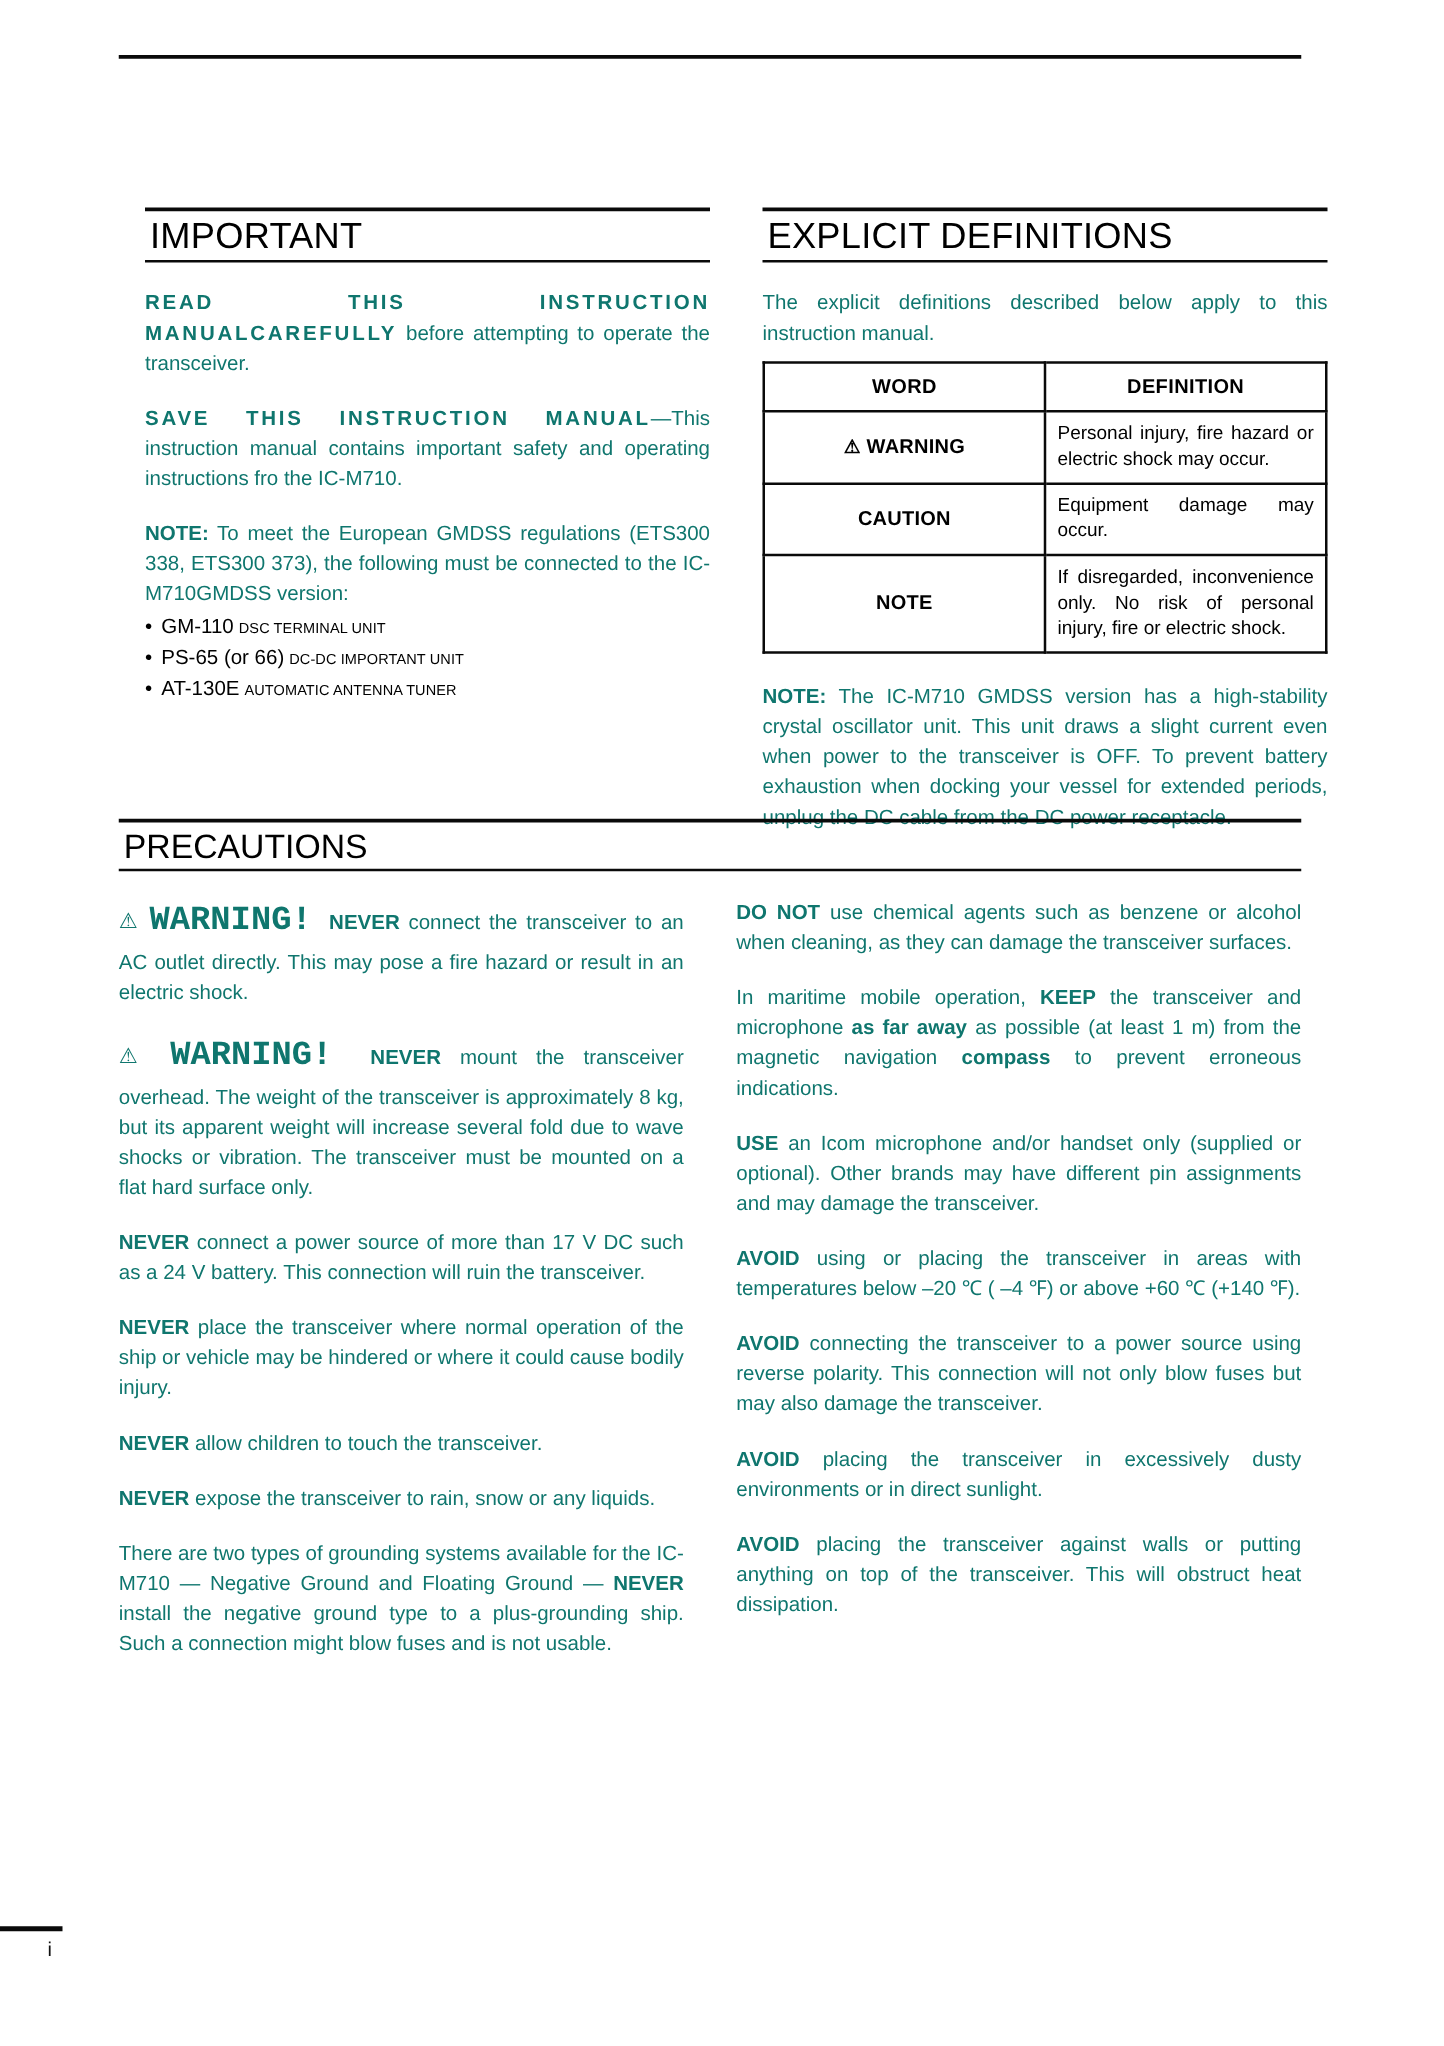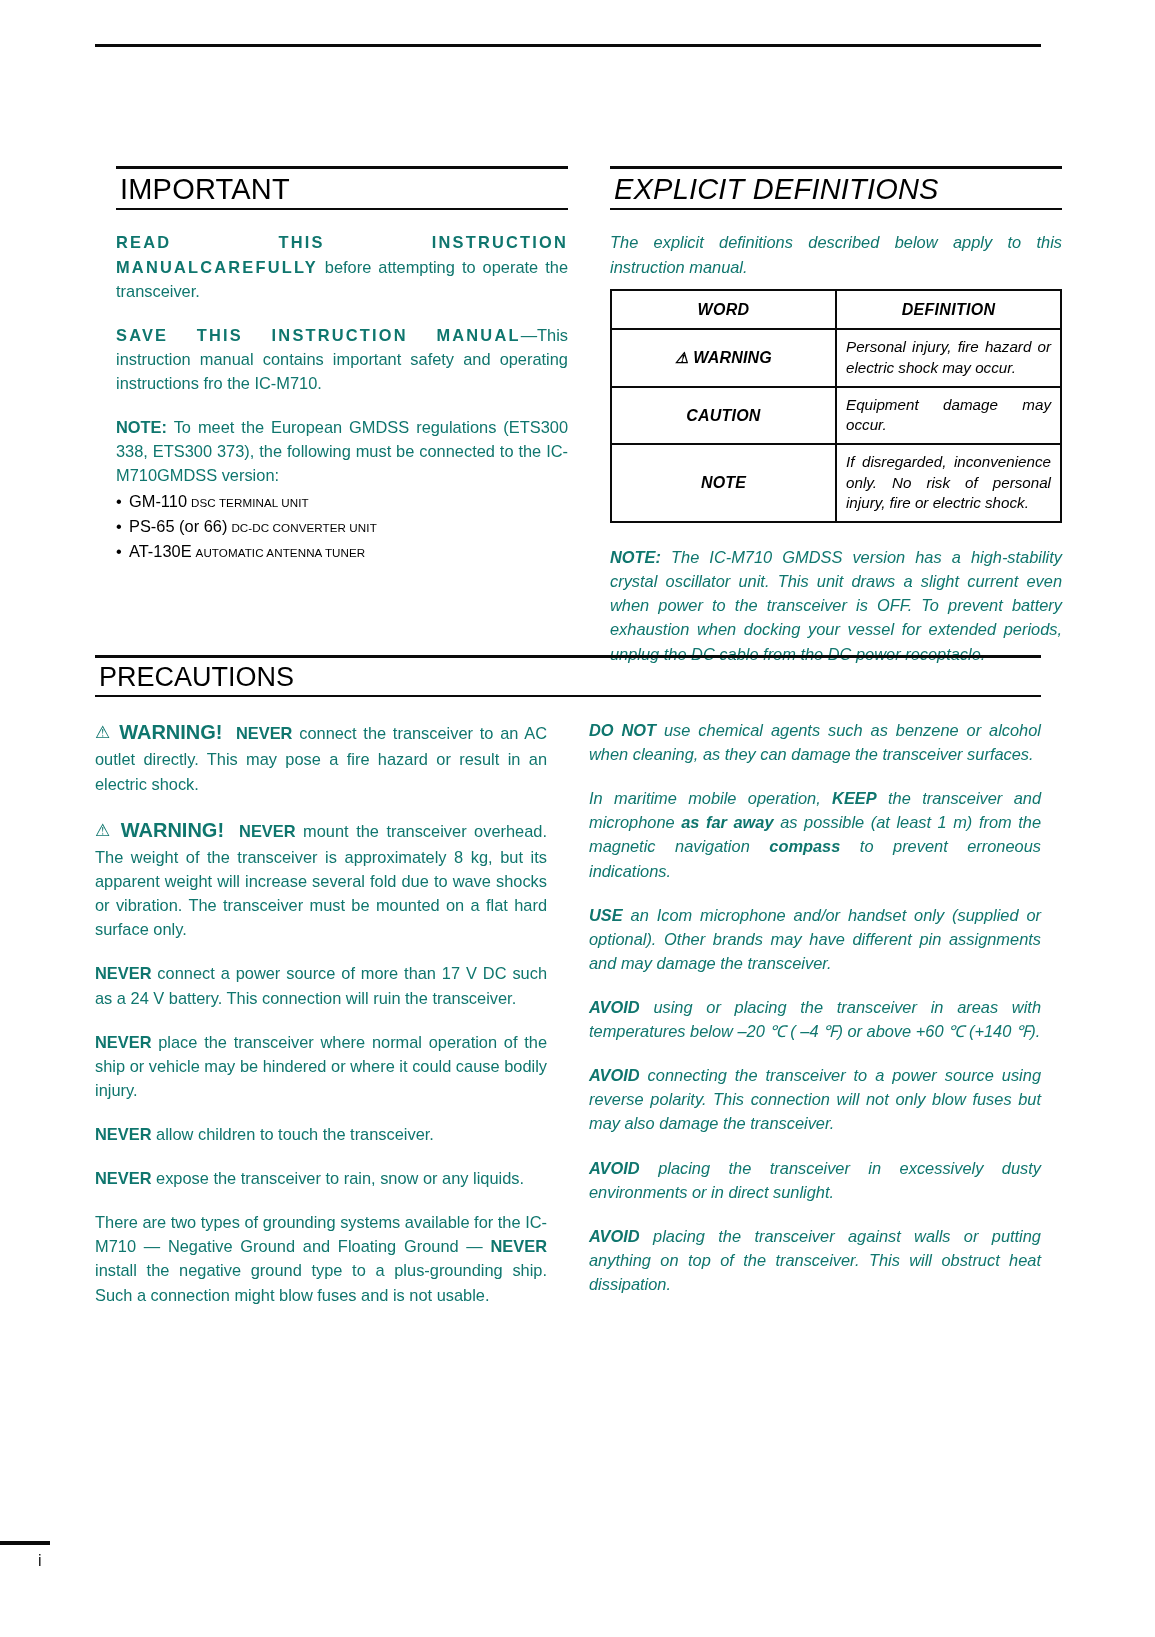--- a/index.html
+++ b/index.html
@@ -35,21 +35,21 @@
     position: absolute;
     left: 95px;
     top: 166px;
     width: 946px;
     margin-left: 21px;
   }
   .col {
     width: 452px;
     float: left;
   }
-  .col.right { margin-left: 42px; font-style: italic; }
+  .col.right { margin-left: 42px; }
 
   
   .section-head {
     margin: 0 0 20px 0;
   }
   .section-head .rule-top {
     height: 3px;
     background: #0a0a0a;
     width: 100%;
   }
@@ -82,21 +82,22 @@
   .lead-spaced {
     font-weight: 700;
     letter-spacing: 2.2px;
   }
   .lead {
     font-weight: 700;
   }
   
   .warn-lead {
     font-weight: 700;
-    font-size: 20px;
+    font-size: 27px;
+    font-family: Liberation Mono, monospace;
   }
   .tri {
     font-size: 17px;
     font-weight: 400;
     vertical-align: 1px;
   }
   .tri-small {
     font-size: 15px;
     vertical-align: 0px;
   }
@@ -210,21 +211,21 @@
 
       <p class="body"><span class="lead-spaced">SAVE THIS INSTRUCTION MANUAL</span><span>—This instruction manual contains important safety and operating instructions fro the IC-M710.</span></p>
 
       <p class="body" style="margin-bottom:2px;"><span class="lead">NOTE:</span><span> To meet the European GMDSS regulations (ETS300 338, ETS300 373), the following must be connected to the IC-M710GMDSS version:</span></p>
 
       <ul class="unit-list">
         <li>
           <span class="dot">•</span><span class="model">GM-110</span><span class="desc">DSC TERMINAL UNIT</span>
         </li>
         <li>
-          <span class="dot">•</span><span class="model">PS-65 (or 66)</span><span class="desc">DC-DC CONVERTER UNIT</span>
+          <span class="dot">•</span><span class="model">PS-65 (or 66)</span><span class="desc">DC-DC IMPORTANT UNIT</span>
         </li>
         <li>
           <span class="dot">•</span><span class="model">AT-130E</span><span class="desc">AUTOMATIC ANTENNA TUNER</span>
         </li>
       </ul>
     </div>
 
     <div class="col right">
       <div class="section-head">
         <div class="rule-top"></div>

